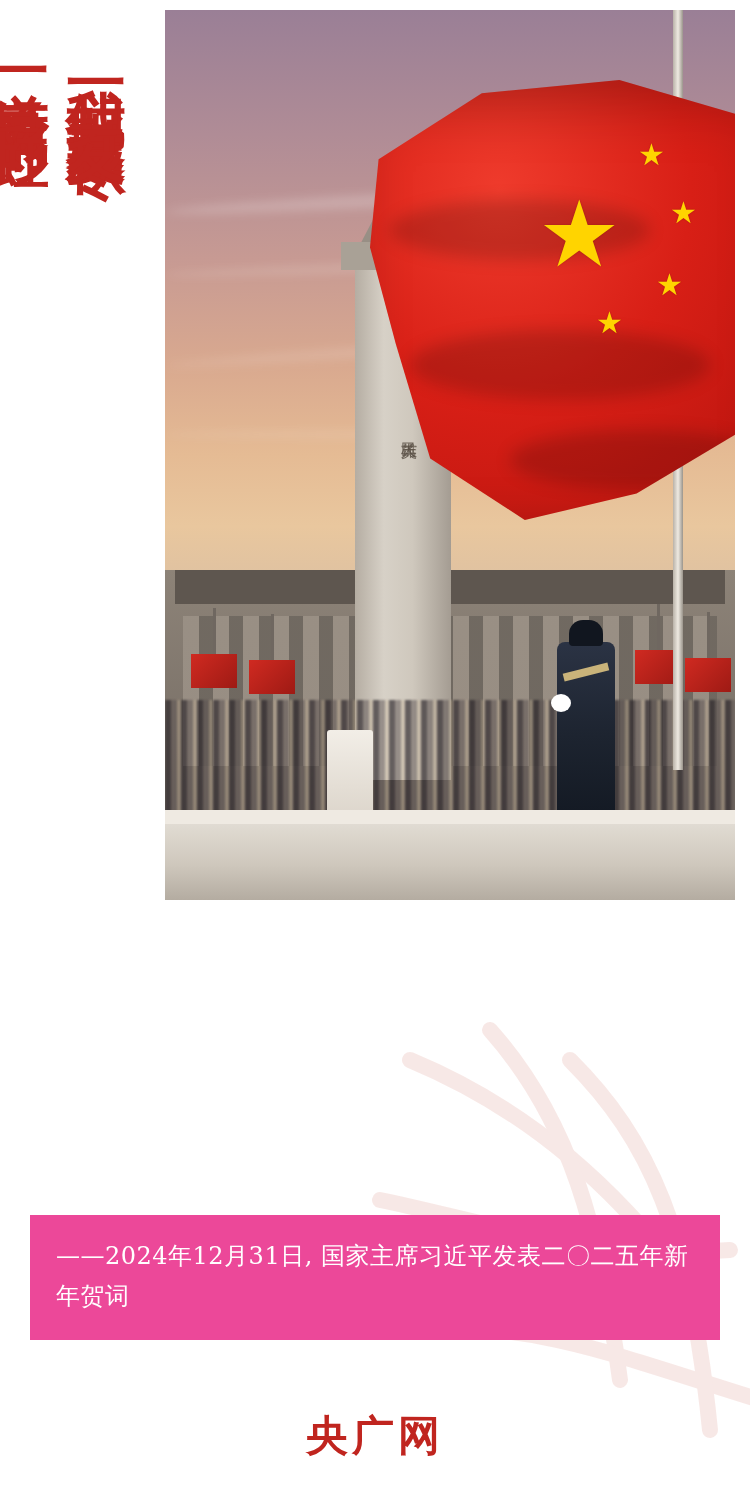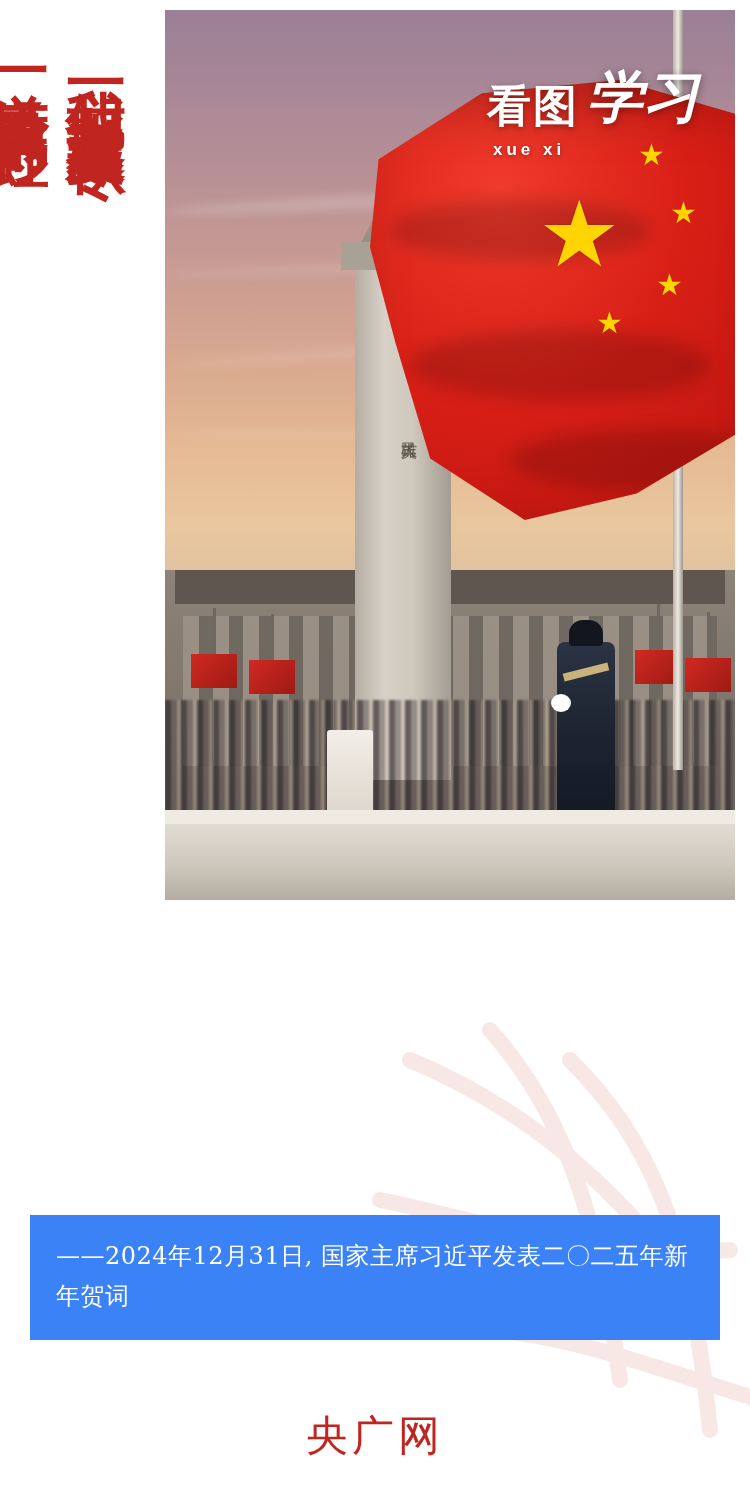--- a/index.html
+++ b/index.html
@@ -354,42 +354,42 @@
     text-align: justify;
   }
 
   
   .source-box {
     position: absolute;
     left: 30px;
     top: 1215px;
     width: 690px;
     box-sizing: border-box;
-    background: #3b82f6;
+    background: #ec4899;
     color: #ffffff;
     padding: 22px 26px 24px 26px;
     font-family: "DejaVu Serif", "Liberation Serif", serif;
     font-size: 24px;
     line-height: 1.65;
     letter-spacing: .5px;
   }
 
   
   .footer {
     position: absolute;
     left: 0;
     right: 0;
     bottom: 36px;
     text-align: center;
   }
   .footer-logo {
     display: inline-block;
     color: #C0251F;
     font-family: "DejaVu Serif", "Liberation Serif", serif;
-    font-weight: normal;
+    font-weight: bold;
     font-size: 42px;
     letter-spacing: 4px;
   }
 </style>
 </head>
 <body>
 
 <div class="poster">
 
   <svg class="watermark" viewBox="0 0 420 460" aria-hidden="true">
@@ -454,27 +454,20 @@
     <div class="soldier s1">
       <div class="helmet"></div>
       <div class="sash"></div>
       <div class="hand" style="left:-6px; top:52px;"></div>
     </div>
 
     <div class="balustrade">
       <div class="balustrade-top"></div>
     </div>
 
-    <div class="logo">
-      <div class="logo-row">
-        <span class="logo-main">看图</span>
-        <span class="logo-script">学习</span>
-      </div>
-      <div class="logo-pinyin">xue xi</div>
-    </div>
   </div>
 
 
   <div class="source-box">——2024年12月31日, 国家主席习近平发表二〇二五年新年贺词</div>
 
   <div class="footer">
     <span class="footer-logo">央广网</span>
   </div>
 
 </div>

